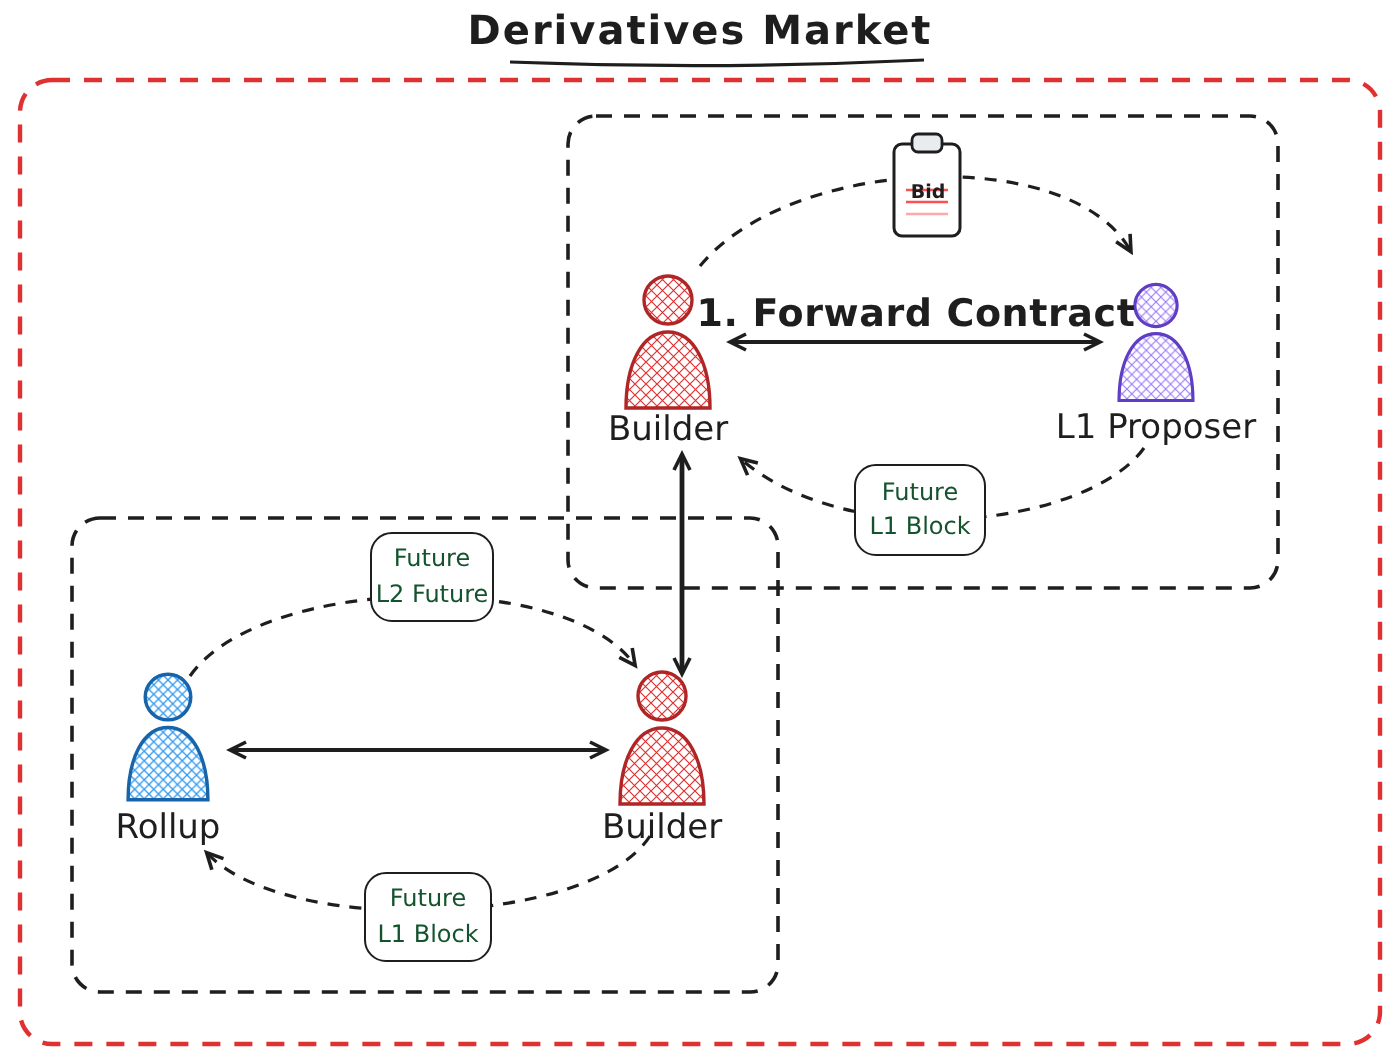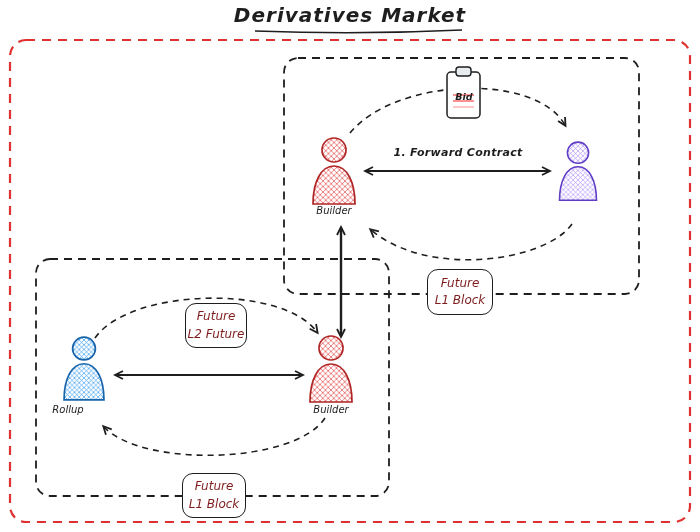--- a/index.html
+++ b/index.html
@@ -1,28 +1,28 @@
 <!DOCTYPE html>
 <html><head>
 <meta charset="utf-8">
 <style>
   * { margin:0; padding:0; box-sizing:border-box; }
   html,body { background:#ffffff; }
   body { width:700px; height:532px; overflow:hidden; font-family:"DejaVu Sans", sans-serif; }
-  .canvas { position:relative; width:700px; height:532px; background:#ffffff;font-style:italic; }
+  .canvas { position:relative; width:700px; height:532px; background:#ffffff; }
   .art { position:absolute; left:0; top:0; }
   .lbl { position:absolute; transform:translateX(-50%); white-space:nowrap; color:#1e1e1e; }
   .title { font-size:20px; font-weight:600; letter-spacing:1px; }
-  .actor { font-size:10px; font-weight:500; }
-  .contract { font-size:11px; font-weight:700; letter-spacing:.3px; }
+  .actor { font-size:17px; font-weight:500; }
+  .contract { font-size:19px; font-weight:700; letter-spacing:.3px; }
   .bid-lbl { font-size:9.5px; font-weight:600; }
   .future-box { position:absolute; background:#ffffff; border:1.6px solid #1e1e1e;
                 border-radius:11px; display:flex; flex-direction:column; align-items:center;
-                justify-content:center; font-size:12px; line-height:1.45; color:#7f1d1d;
-                font-weight:500;margin-top:37px; }
+                justify-content:center; font-size:12px; line-height:1.45; color:#14532d;
+                font-weight:500; }
   .solid-arrow { stroke:#1e1e1e; stroke-width:2.1; fill:none; }
   .thick-arrow { stroke:#1e1e1e; stroke-width:2.4; fill:none; }
   .dashed-arrow { stroke:#1e1e1e; stroke-width:1.6; stroke-dasharray:6 5; fill:none; }
   .dash-frame { fill:none; }
 </style>
 </head>
 <body>
 
 <div class="canvas">
 
@@ -86,23 +86,24 @@
     <g transform="translate(331,379)" stroke="#b02525" stroke-width="1.7">
       <circle cx="0" cy="-31" r="12" fill="url(#hatchRed)"></circle>
       <path d="M -21 23 C -21 1 -13 -15 0 -15 C 13 -15 21 1 21 23 Z" fill="url(#hatchRed)"></path>
     </g>
   </svg>
 
   <div class="lbl title" style="left:350px; top:3px;">Derivatives Market</div>
 
   <div class="lbl contract" style="left:458px; top:146px;">1. Forward Contract</div>
   <div class="lbl actor" style="left:334px; top:205px;">Builder</div>
+  <div class="lbl actor" style="left:578px; top:204px;">L1 Proposer</div>
   <div class="lbl bid-lbl" style="left:464px; top:91px;">Bid</div>
 
-  <div class="lbl actor" style="left:68px; top:404px;">Rollup</div>
+  <div class="lbl actor" style="left:84px; top:404px;">Rollup</div>
   <div class="lbl actor" style="left:331px; top:404px;">Builder</div>
 
   <div class="future-box" style="left:427px; top:232px; width:66px; height:46px;">
     <div>Future</div>
     <div>L1 Block</div>
   </div>
 
   <div class="future-box" style="left:185px; top:266px; width:62px; height:45px;">
     <div>Future</div>
     <div>L2 Future</div>

